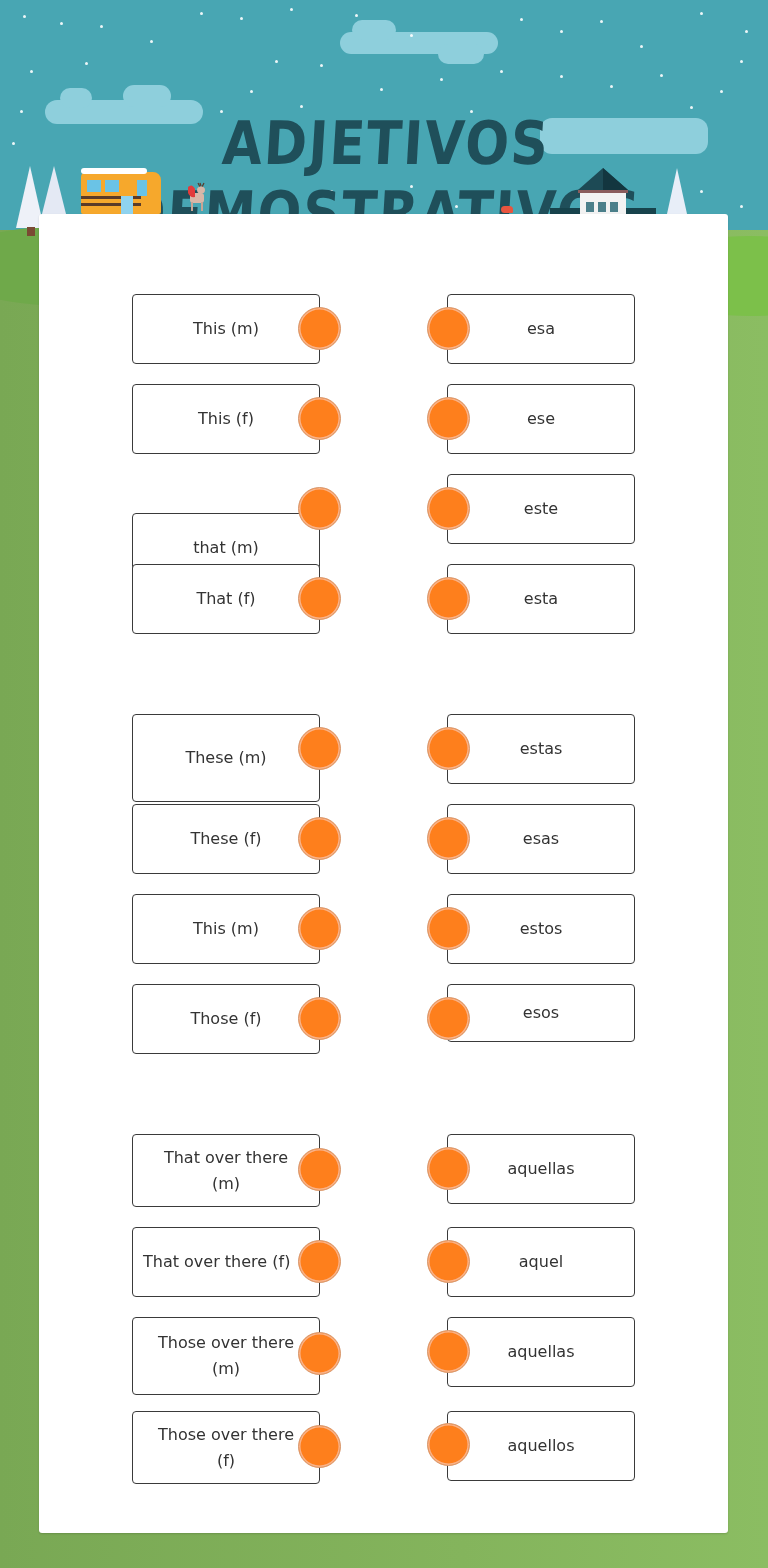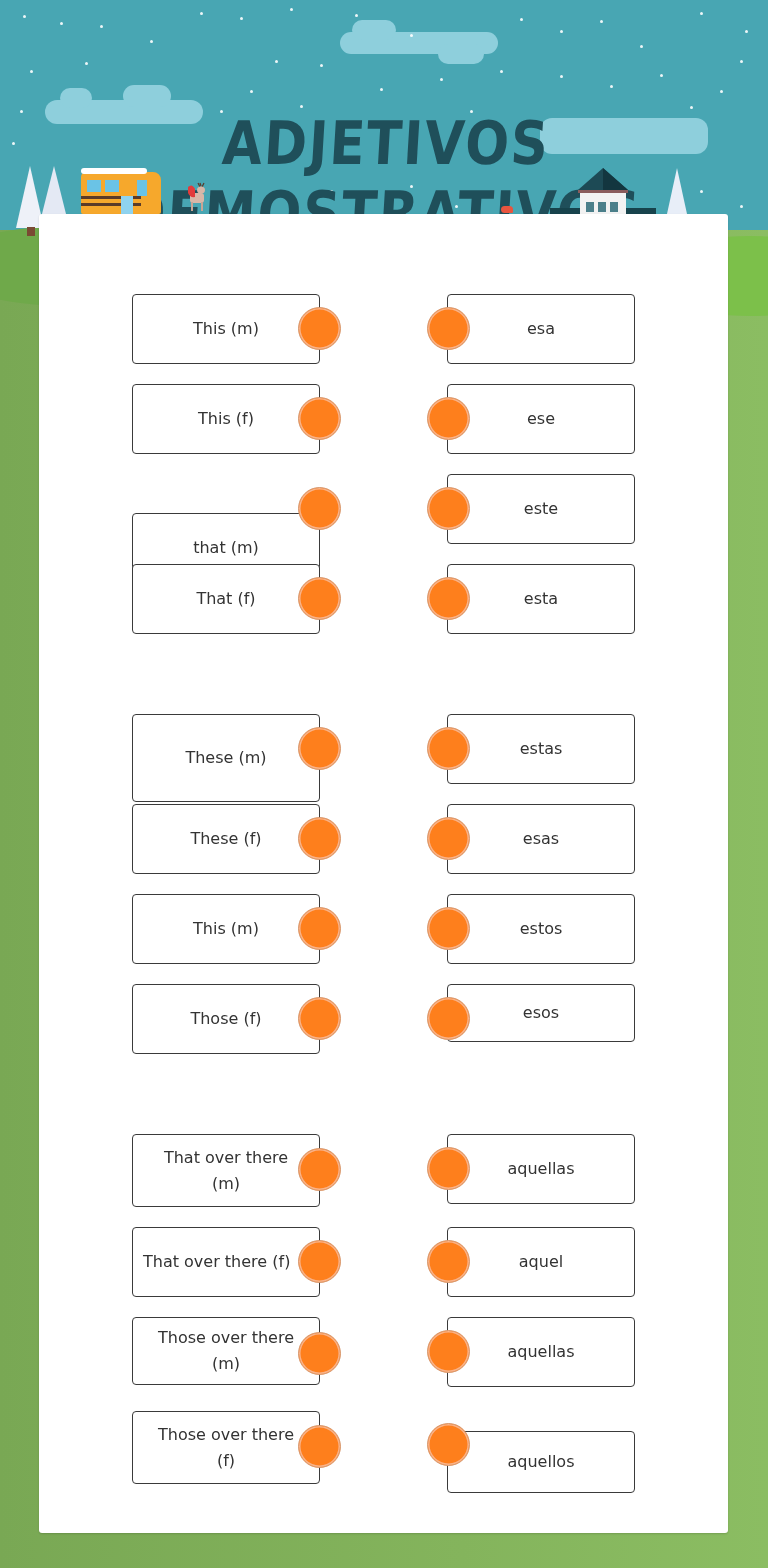--- a/index.html
+++ b/index.html
@@ -220,29 +220,29 @@
 
 <div class="card left" style="top:1227px;height:70px;padding:0 6px 0 10px;justify-content:flex-start;">
     <span style="white-space:nowrap;">That over there (f)</span>
   </div>
 <div class="dot" style="left:298px;top:1240px;"></div>
 <div class="card right" style="top:1227px;height:70px;">
     <span>aquel</span>
   </div>
 <div class="dot" style="left:427px;top:1240px;"></div>
 
-<div class="card left" style="top:1317px;height:68px;">
+<div class="card left" style="top:1317px;height:78px;">
     <span>Those over there (m)</span>
   </div>
 <div class="dot" style="left:298px;top:1332px;"></div>
 <div class="card right" style="top:1317px;height:70px;">
     <span>aquellas</span>
   </div>
 <div class="dot" style="left:427px;top:1330px;"></div>
 
 <div class="card left" style="top:1411px;height:73px;">
     <span>Those over there (f)</span>
   </div>
 <div class="dot" style="left:298px;top:1425px;"></div>
-<div class="card right" style="top:1411px;height:62px;margin-top:20px;">
+<div class="card right" style="top:1411px;height:70px;">
     <span>aquellos</span>
   </div>
 <div class="dot" style="left:427px;top:1423px;"></div>
 
 </body></html>

